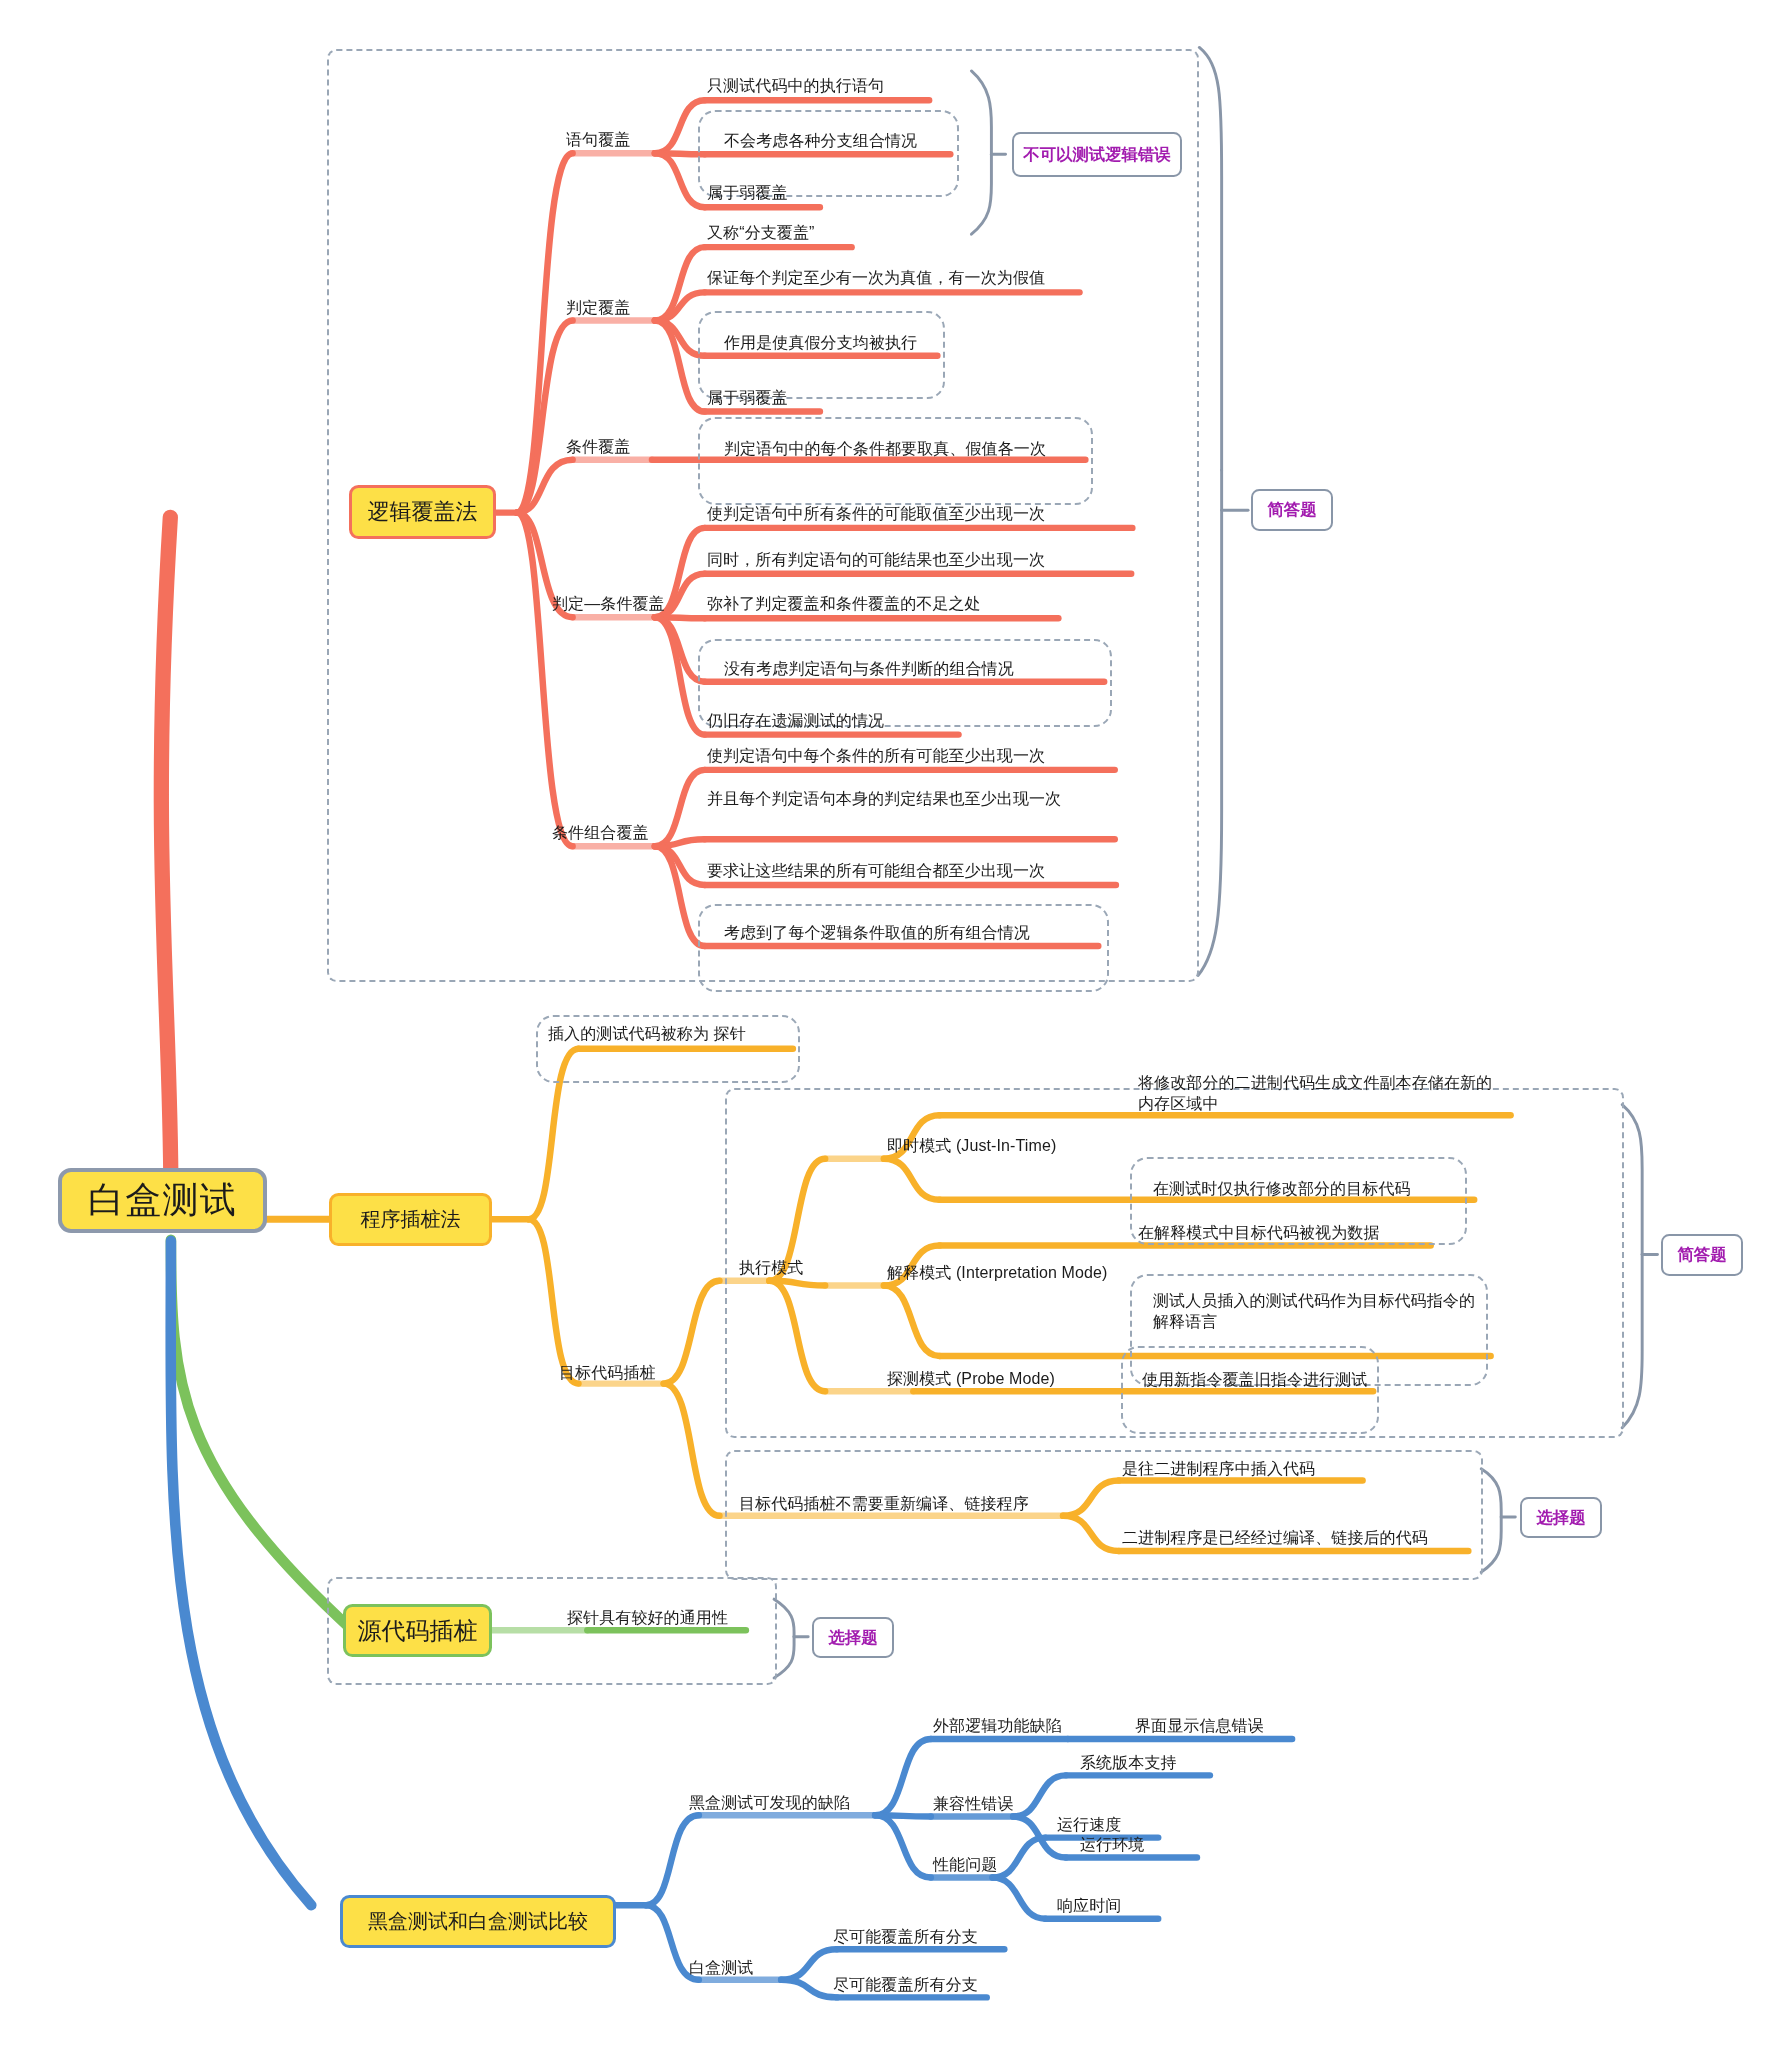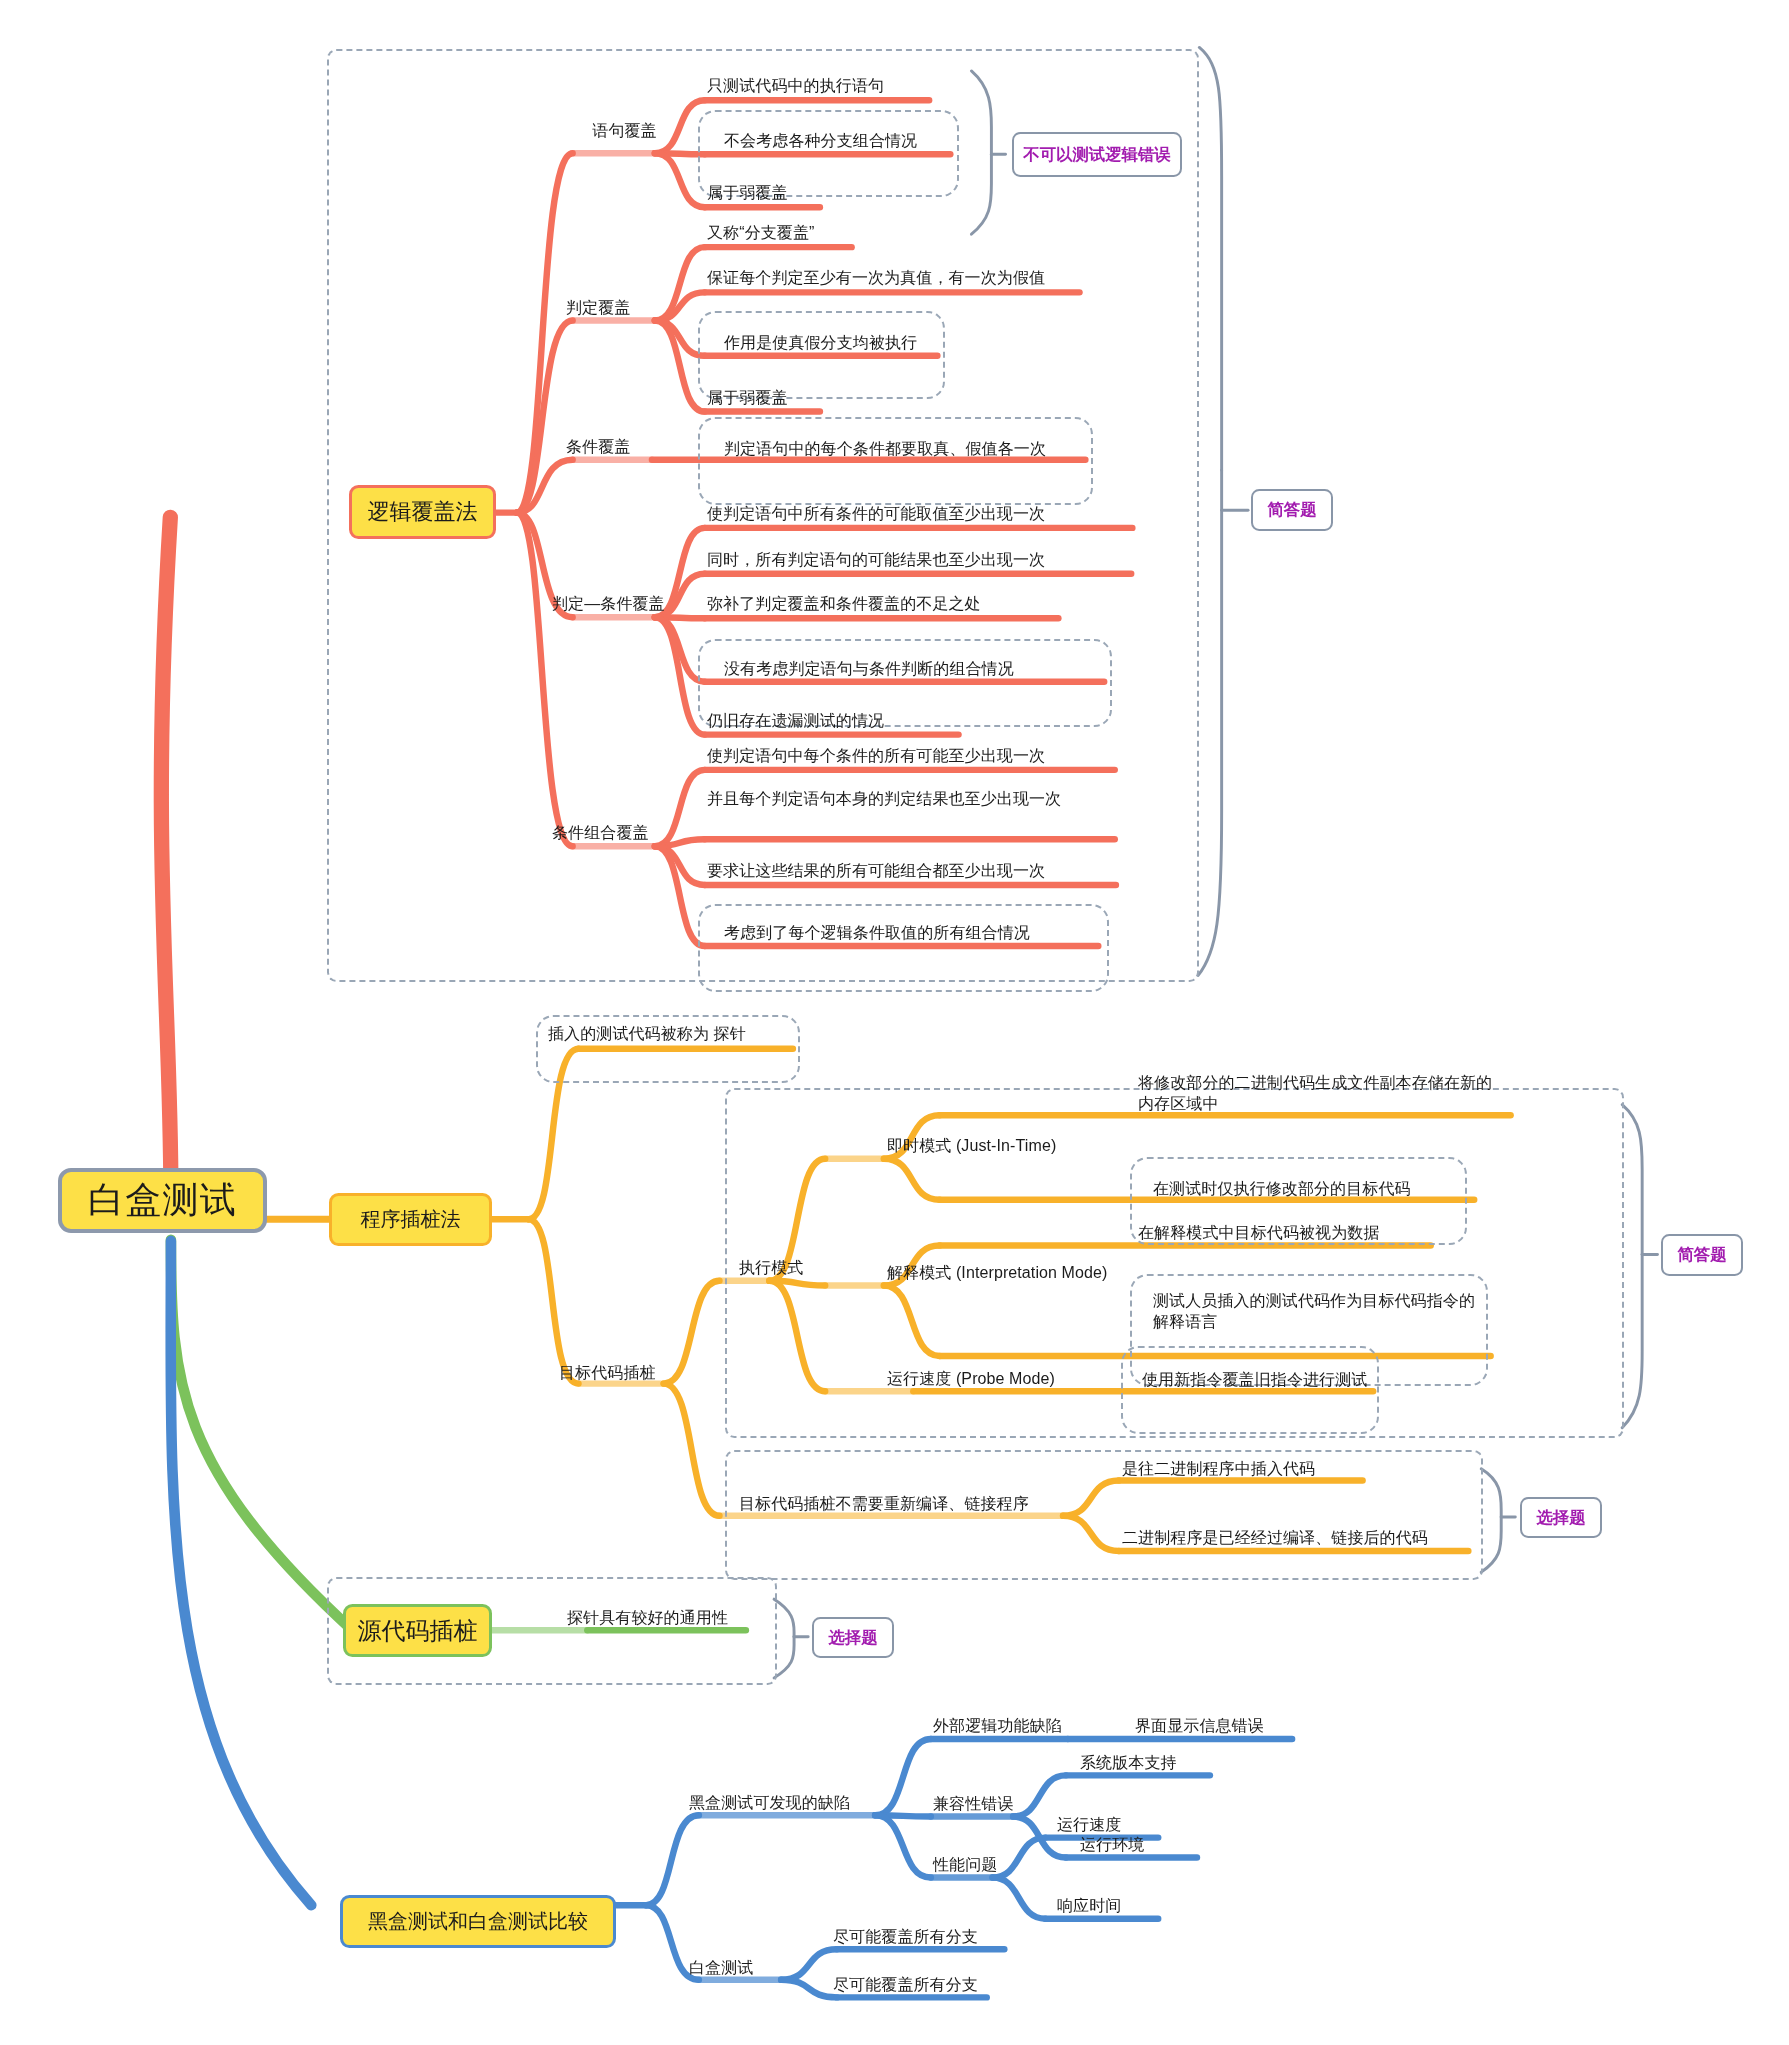--- a/index.html
+++ b/index.html
@@ -201,21 +201,21 @@
   <div class="dashbox tight" style="left:1130px;top:1157px;width:337px;height:88px;"></div>
   <div class="dashbox tight" style="left:1130px;top:1274px;width:358px;height:112px;"></div>
   <div class="dashbox tight" style="left:1121px;top:1346px;width:258px;height:88px;"></div>
   <div class="dashbox group" style="left:725px;top:1450px;width:758px;height:130px;"></div>
   <div class="dashbox group" style="left:327px;top:1577px;width:450px;height:108px;"></div>
 
   <div class="node boxed root" style="left:58px;top:1168px;width:209px;height:65px;">白盒测试</div>
 
   <div class="node boxed topic-red" style="left:349px;top:485px;width:147px;height:54px;">逻辑覆盖法</div>
 
-  <div class="node leaf" style="left:566px;top:120px;width:117px;text-align:center;">语句覆盖</div>
+  <div class="node leaf" style="left:566px;top:129px;width:117px;text-align:left;">语句覆盖</div>
   <div class="node leaf" style="left:707px;top:75px;width:247px;">只测试代码中的执行语句</div>
   <div class="node leaf" style="left:724px;top:130px;width:247px;">不会考虑各种分支组合情况</div>
   <div class="node leaf" style="left:707px;top:182px;width:176px;">属于弱覆盖</div>
   <div class="node badge" style="left:1012px;top:132px;width:170px;height:45px;">不可以测试逻辑错误</div>
 
   <div class="node leaf" style="left:566px;top:297px;width:117px;">判定覆盖</div>
   <div class="node leaf" style="left:707px;top:222px;width:235px;">又称“分支覆盖”</div>
   <div class="node leaf" style="left:707px;top:267px;width:399px;">保证每个判定至少有一次为真值，有一次为假值</div>
   <div class="node leaf" style="left:724px;top:332px;width:270px;">作用是使真假分支均被执行</div>
   <div class="node leaf" style="left:707px;top:387px;width:176px;">属于弱覆盖</div>
@@ -247,21 +247,21 @@
   <div class="node leaf" style="left:739px;top:1257px;width:117px;">执行模式</div>
 
   <div class="node leaf" style="left:887px;top:1135px;width:235px;">即时模式 (Just-In-Time)</div>
   <div class="node leaf" style="left:1138px;top:1072px;width:370px;">将修改部分的二进制代码生成文件副本存储在新的内存区域中</div>
   <div class="node leaf" style="left:1153px;top:1178px;width:317px;">在测试时仅执行修改部分的目标代码</div>
 
   <div class="node leaf" style="left:887px;top:1262px;width:258px;">解释模式 (Interpretation Mode)</div>
   <div class="node leaf" style="left:1138px;top:1222px;width:305px;">在解释模式中目标代码被视为数据</div>
   <div class="node leaf" style="left:1153px;top:1290px;width:335px;">测试人员插入的测试代码作为目标代码指令的解释语言</div>
 
-  <div class="node leaf" style="left:887px;top:1368px;width:235px;">运行速度 (Probe Mode)</div>
+  <div class="node leaf" style="left:887px;top:1368px;width:235px;">探测模式 (Probe Mode)</div>
   <div class="node leaf" style="left:1142px;top:1369px;width:235px;">使用新指令覆盖旧指令进行测试</div>
 
   <div class="node badge" style="left:1661px;top:1234px;width:82px;height:42px;">简答题</div>
 
   <div class="node leaf" style="left:739px;top:1493px;width:329px;">目标代码插桩不需要重新编译、链接程序</div>
   <div class="node leaf" style="left:1122px;top:1458px;width:247px;">是往二进制程序中插入代码</div>
   <div class="node leaf" style="left:1122px;top:1527px;width:352px;">二进制程序是已经经过编译、链接后的代码</div>
   <div class="node badge" style="left:1520px;top:1497px;width:82px;height:41px;">选择题</div>
 
   <div class="node boxed topic-green" style="left:343px;top:1604px;width:149px;height:53px;">源代码插桩</div>

